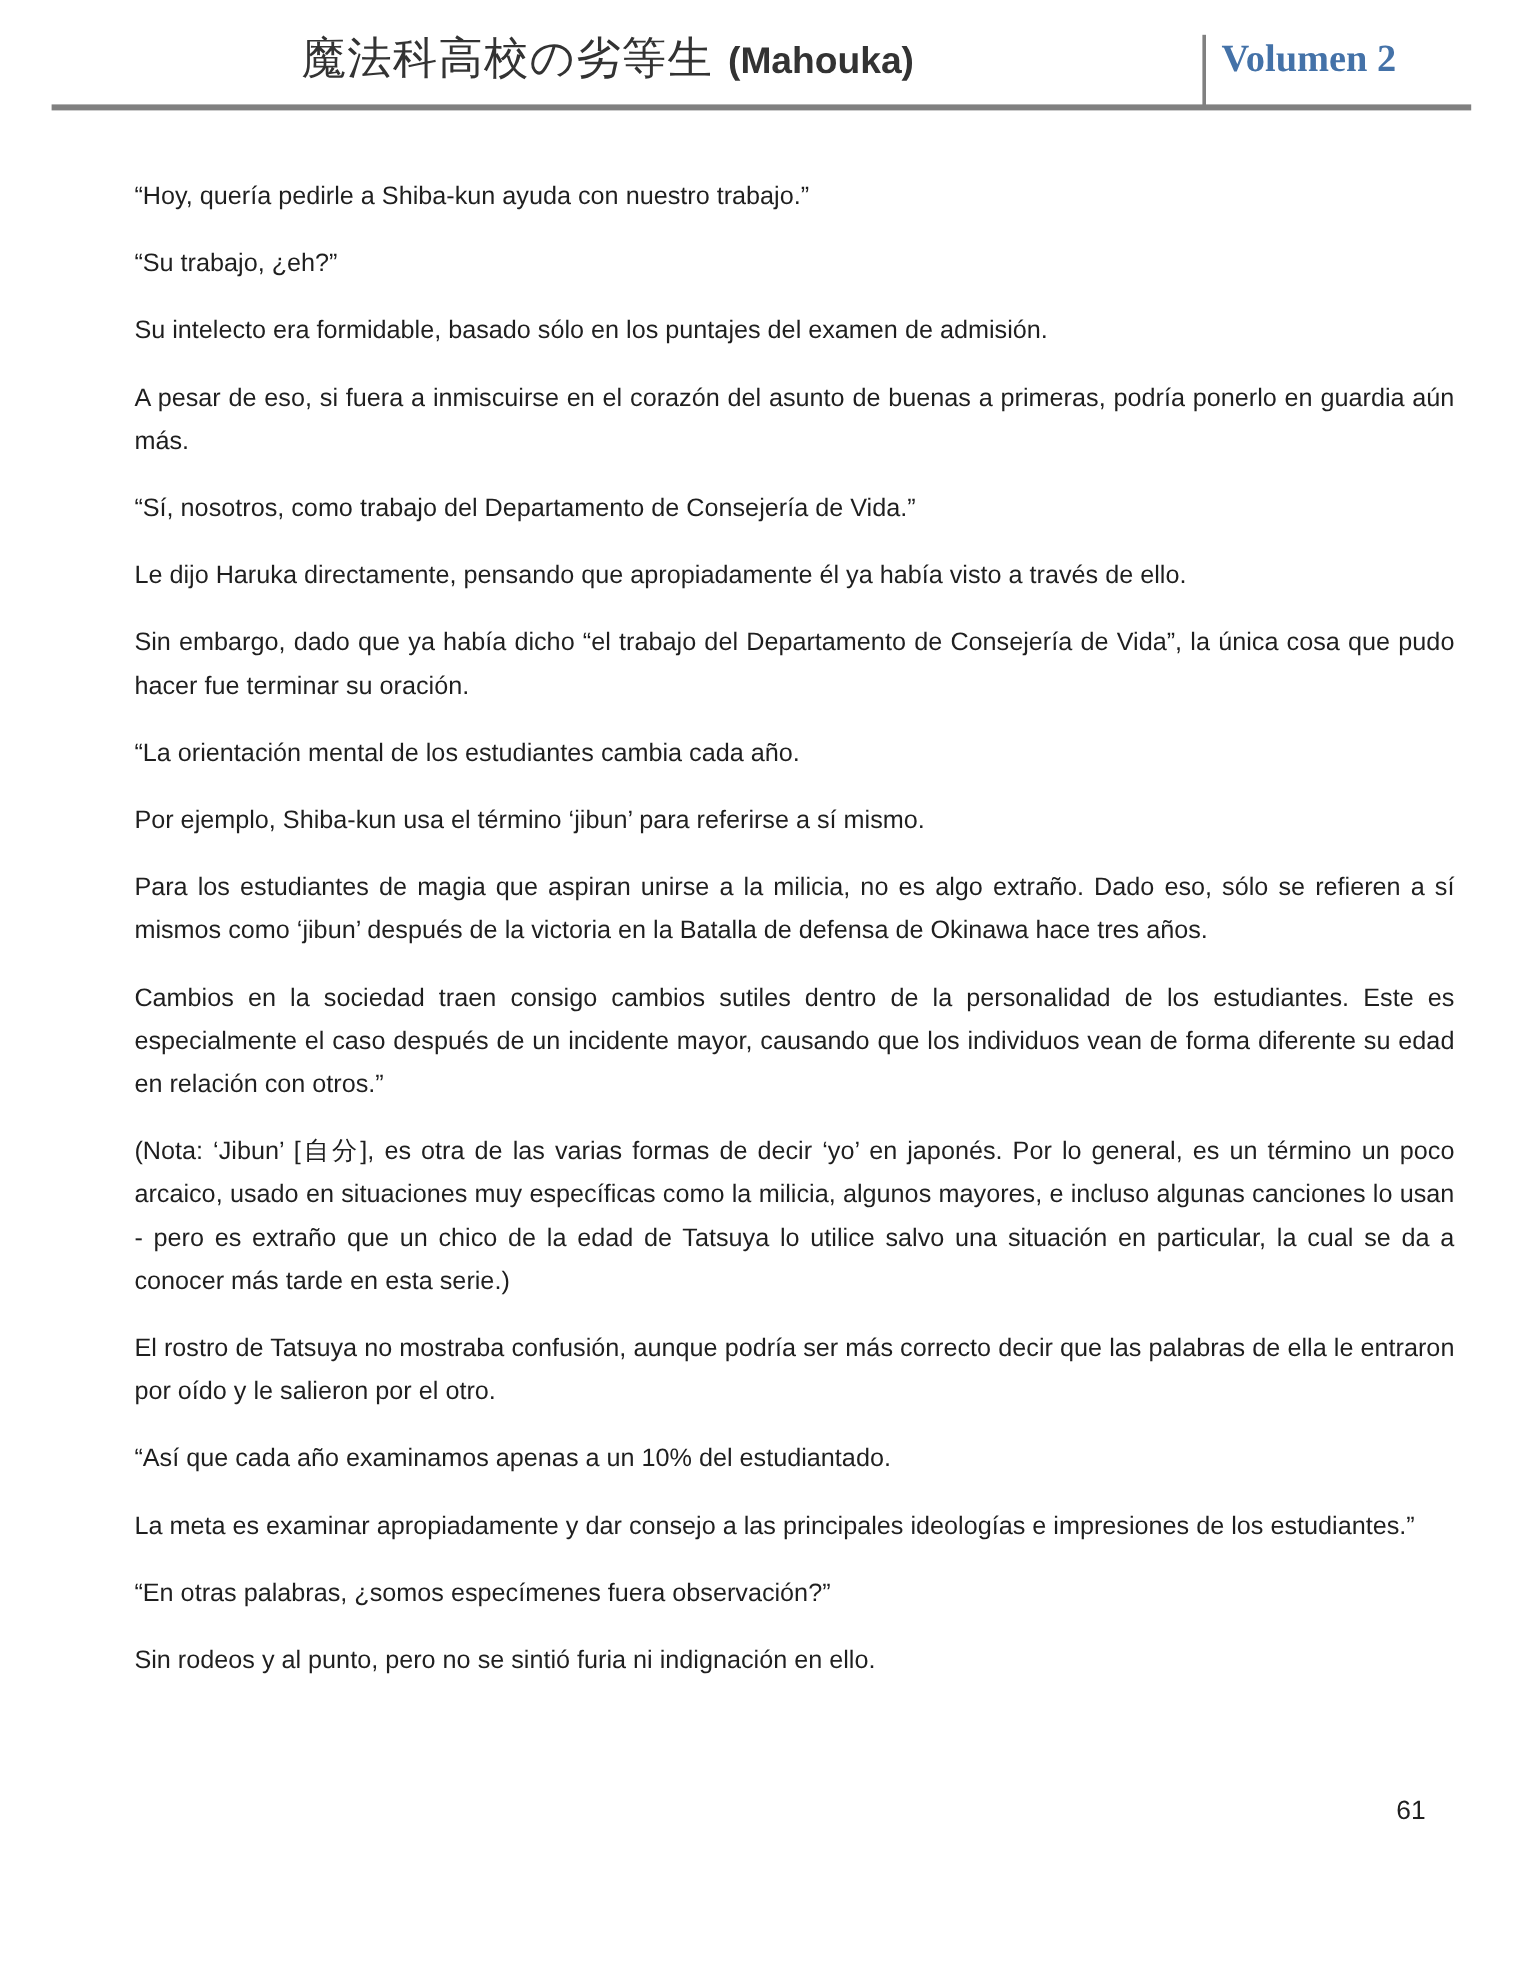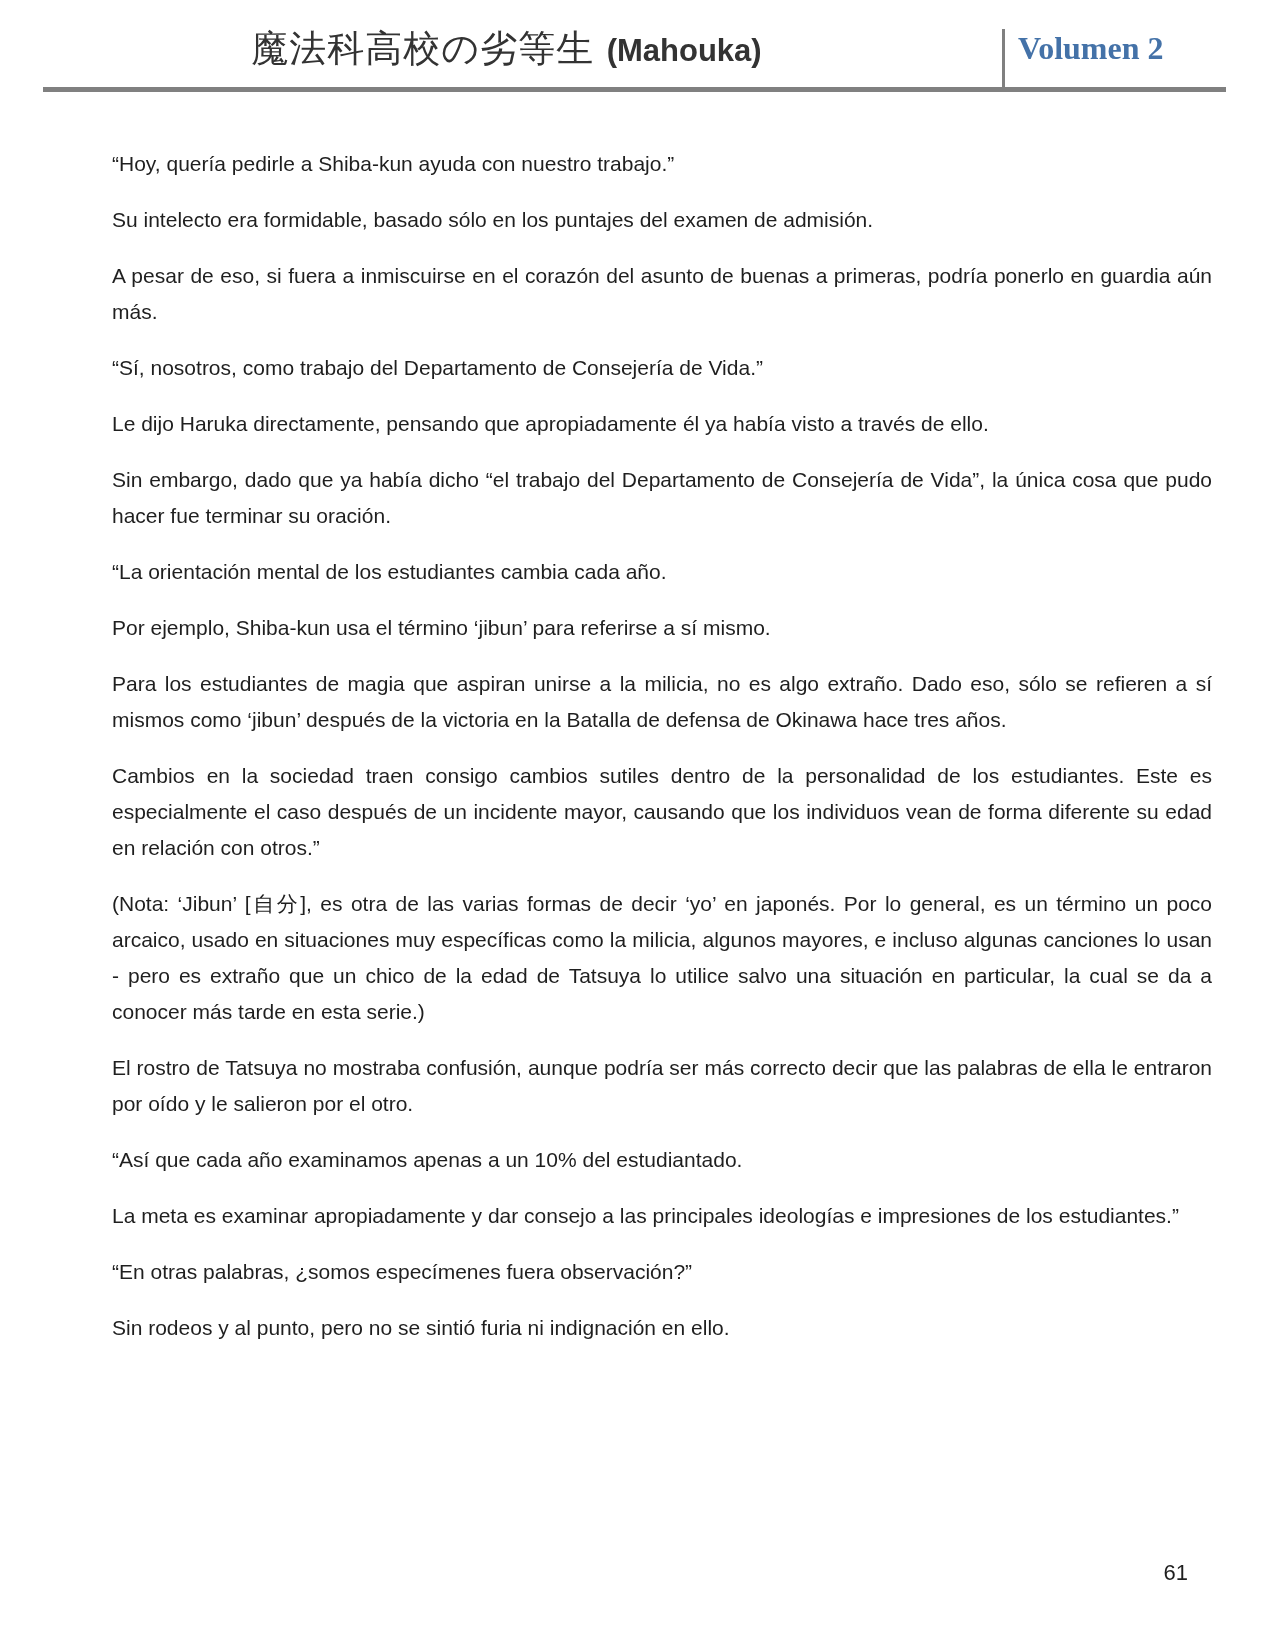--- a/index.html
+++ b/index.html
@@ -74,21 +74,21 @@
     margin: 0 0 20px 0;
     font-size: 21px;
     line-height: 36px;
     text-align: justify;
     color: #1f1f1f;
   }
   
   .page-number {
     position: absolute;
     left: 88px;
-    top: 1560px;
+    top: 1496px;
     width: 1100px;
     text-align: right;
     font-size: 22px;
     color: #1f1f1f;
   }
 </style>
 </head>
 <body>
 
 <div class="page">
@@ -98,20 +98,21 @@
       <span class="title-jp">魔法科高校の劣等生</span>
       <span class="title-suffix">(Mahouka)</span>
     </div>
     <div class="header-sep"></div>
     <div class="volume-label">Volumen 2</div>
     <div class="header-rule"></div>
   </header>
 
   <main class="body-text">
     <p>“Hoy, quería pedirle a Shiba-kun ayuda con nuestro trabajo.”</p>
+    <p>“Su trabajo, ¿eh?”</p>
     <p>Su intelecto era formidable, basado sólo en los puntajes del examen de admisión.</p>
     <p>A pesar de eso, si fuera a inmiscuirse en el corazón del asunto de buenas a primeras, podría ponerlo en guardia aún más.</p>
     <p>“Sí, nosotros, como trabajo del Departamento de Consejería de Vida.”</p>
     <p>Le dijo Haruka directamente, pensando que apropiadamente él ya había visto a través de ello.</p>
     <p>Sin embargo, dado que ya había dicho “el trabajo del Departamento de Consejería de Vida”, la única cosa que pudo hacer fue terminar su oración.</p>
     <p>“La orientación mental de los estudiantes cambia cada año.</p>
     <p>Por ejemplo, Shiba-kun usa el término ‘jibun’ para referirse a sí mismo.</p>
     <p>Para los estudiantes de magia que aspiran unirse a la milicia, no es algo extraño. Dado eso, sólo se refieren a sí mismos como ‘jibun’ después de la victoria en la Batalla de defensa de Okinawa hace tres años.</p>
     <p>Cambios en la sociedad traen consigo cambios sutiles dentro de la personalidad de los estudiantes. Este es especialmente el caso después de un incidente mayor, causando que los individuos vean de forma diferente su edad en relación con otros.”</p>
     <p>(Nota: ‘Jibun’ [自分], es otra de las varias formas de decir ‘yo’ en japonés. Por lo general, es un término un poco arcaico, usado en situaciones muy específicas como la milicia, algunos mayores, e incluso algunas canciones lo usan - pero es extraño que un chico de la edad de Tatsuya lo utilice salvo una situación en particular, la cual se da a conocer más tarde en esta serie.)</p>

